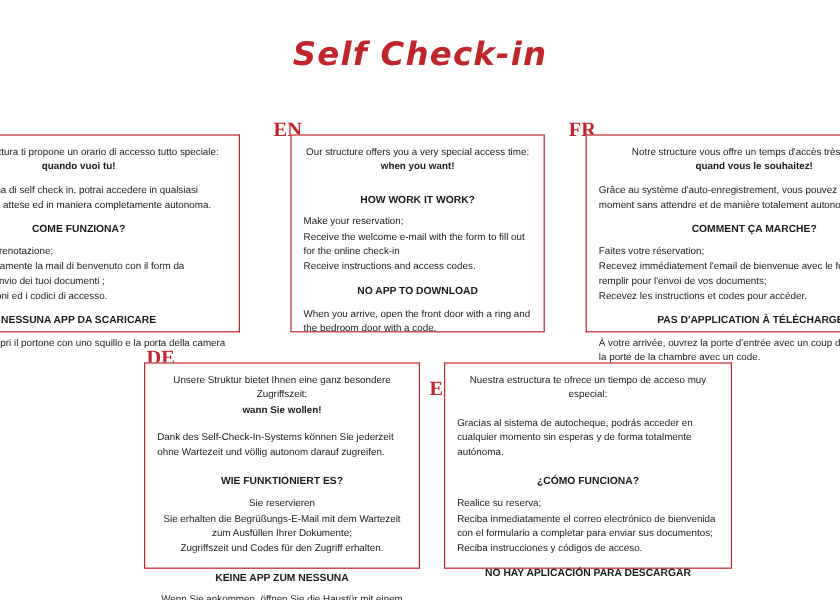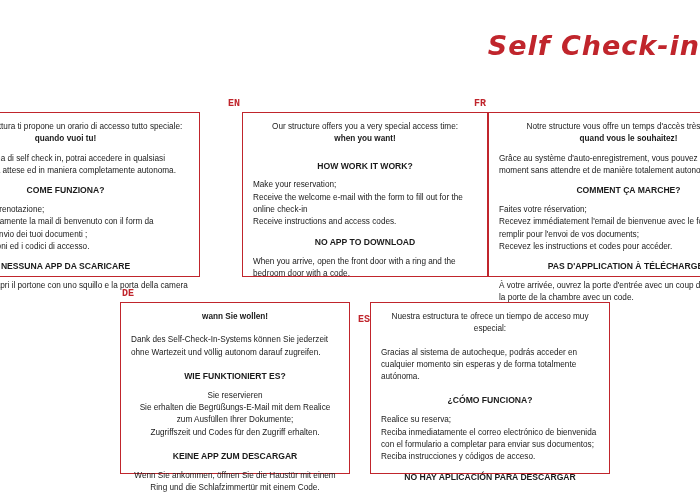--- a/index.html
+++ b/index.html
@@ -12,34 +12,34 @@
     background: #ffffff;
     font-family: "Liberation Sans", sans-serif;
     position: relative;
     overflow: hidden;
   }
   .page-title {
     position: absolute;
     top: 30px;
     left: 0;
     width: 700px;
-    text-align: right;
+    text-align: center;
     color: #c0252c;
     font-family: "DejaVu Sans", sans-serif;
     font-weight: bold;
     font-size: 27px;
     font-style: italic;
     letter-spacing: 1px;
   }
   .lang-tag {
     position: absolute;
     color: #c0252c;
     font-weight: bold;
-    font-size: 10px;
-    font-family: Liberation Mono, monospace;
+    font-size: 17px;
+    font-family: Liberation Serif, serif;
   }
   .panel {
     position: absolute;
     border: 1.5px solid #c0252c;
     box-sizing: border-box;
     background: #ffffff;
     padding: 8px 10px 6px 10px;
   }
   .panel p {
     margin: 0;
@@ -67,21 +67,21 @@
   #panel-it {
     left: -68px;
     top: 112px;
     width: 268px;
     height: 165px;
     border-left: none;
   }
   #panel-en {
     left: 242px;
     top: 112px;
-    width: 246px;
+    width: 212px;
     height: 165px;
   }
   #panel-fr {
     left: 488px;
     top: 112px;
     width: 280px;
     height: 165px;
     border-right: none;
   }
   #panel-de {
@@ -154,31 +154,32 @@
   <p>Recevez immédiatement l'email de bienvenue avec le formulaire à remplir pour l'envoi de vos documents;</p>
   <p>Recevez les instructions et codes pour accéder.</p>
   <div class="spacer-sm"></div>
   <p class="heading">PAS D'APPLICATION À TÉLÉCHARGER</p>
   <div class="spacer-sm"></div>
   <p>À votre arrivée, ouvrez la porte d'entrée avec un coup de téléphone et la porte de la chambre avec un code.</p>
 </div>
 
 <div class="lang-tag" id="tag-de">DE</div>
 <div class="panel" id="panel-de">
+  <p class="center">Unsere Struktur bietet Ihnen eine ganz besondere Zugriffszeit:</p>
   <p class="center bold">wann Sie wollen!</p>
   <div class="spacer-md"></div>
   <p>Dank des Self-Check-In-Systems können Sie jederzeit ohne Wartezeit und völlig autonom darauf zugreifen.</p>
   <div class="spacer-md"></div>
   <p class="heading">WIE FUNKTIONIERT ES?</p>
   <div class="spacer-sm"></div>
   <p class="center">Sie reservieren</p>
-  <p class="center">Sie erhalten die Begrüßungs-E-Mail mit dem Realice zum Ausfüllen Ihrer Dokumente;</p>
+  <p class="center">Sie erhalten die Begrüßungs-E-Mail mit dem Wartezeit zum Ausfüllen Ihrer Dokumente;</p>
   <p class="center">Zugriffszeit und Codes für den Zugriff erhalten.</p>
   <div class="spacer-md"></div>
-  <p class="heading">KEINE APP ZUM DESCARGAR</p>
+  <p class="heading">KEINE APP ZUM NESSUNA</p>
   <div class="spacer-sm"></div>
   <p class="center">Wenn Sie ankommen, öffnen Sie die Haustür mit einem Ring und die Schlafzimmertür mit einem Code.</p>
 </div>
 
 <div class="lang-tag" id="tag-es">ES</div>
 <div class="panel" id="panel-es">
   <p class="center">Nuestra estructura te ofrece un tiempo de acceso muy especial:</p>
   <div class="spacer-md"></div>
   <p>Gracias al sistema de autocheque, podrás acceder en cualquier momento sin esperas y de forma totalmente autónoma.</p>
   <div class="spacer-md"></div>

